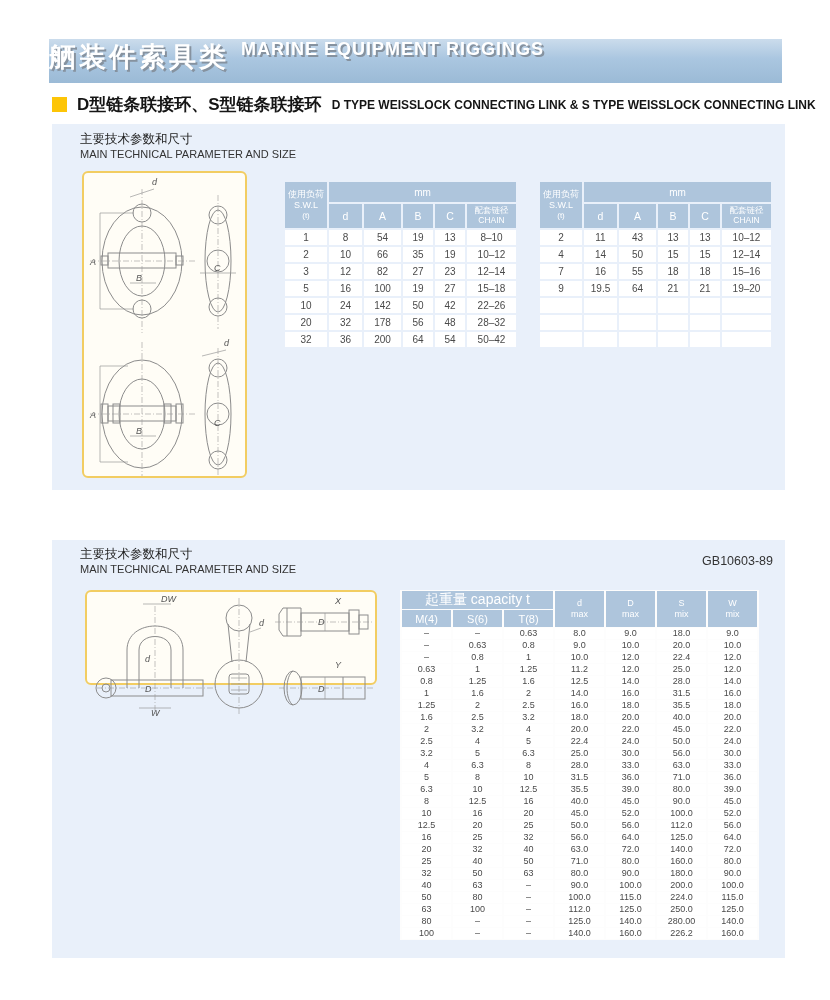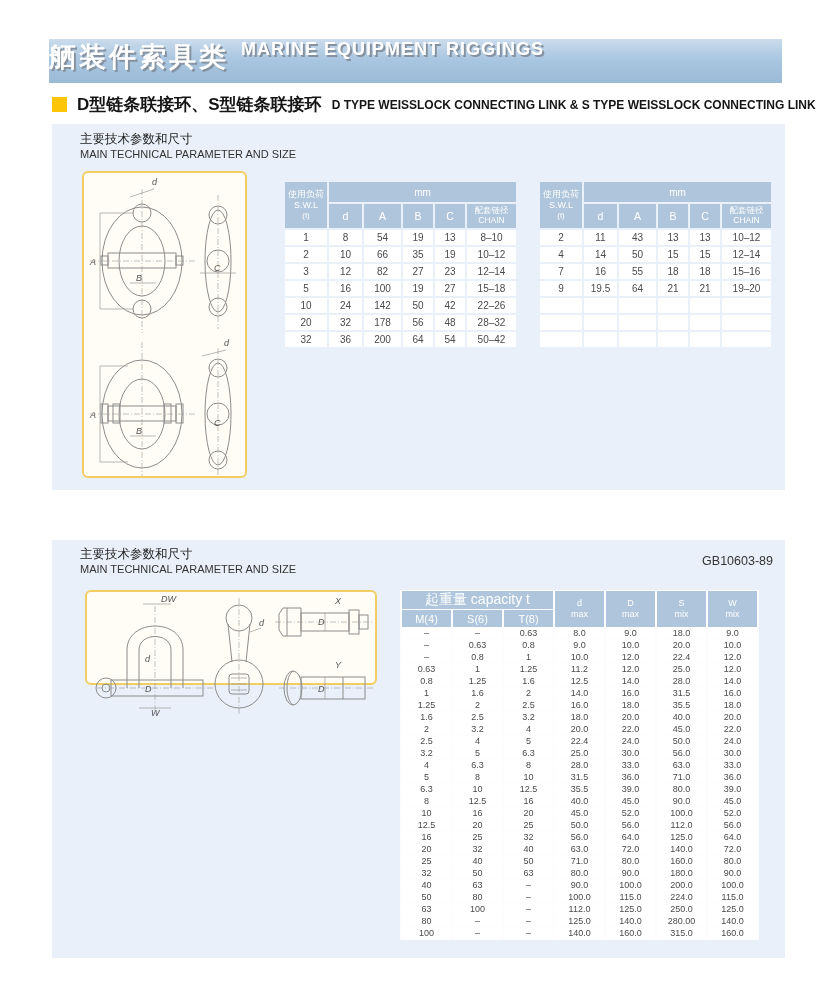--- a/index.html
+++ b/index.html
@@ -640,20 +640,20 @@
             <td>140.0</td>
             <td>280.00</td>
             <td>140.0</td>
           </tr>
           <tr>
             <td>100</td>
             <td>–</td>
             <td>–</td>
             <td>140.0</td>
             <td>160.0</td>
-            <td>315.0</td>
+            <td>226.2</td>
             <td>160.0</td>
           </tr>
         </tbody>
     </table>
   </div>
 
 </div>
 
 </body></html>

